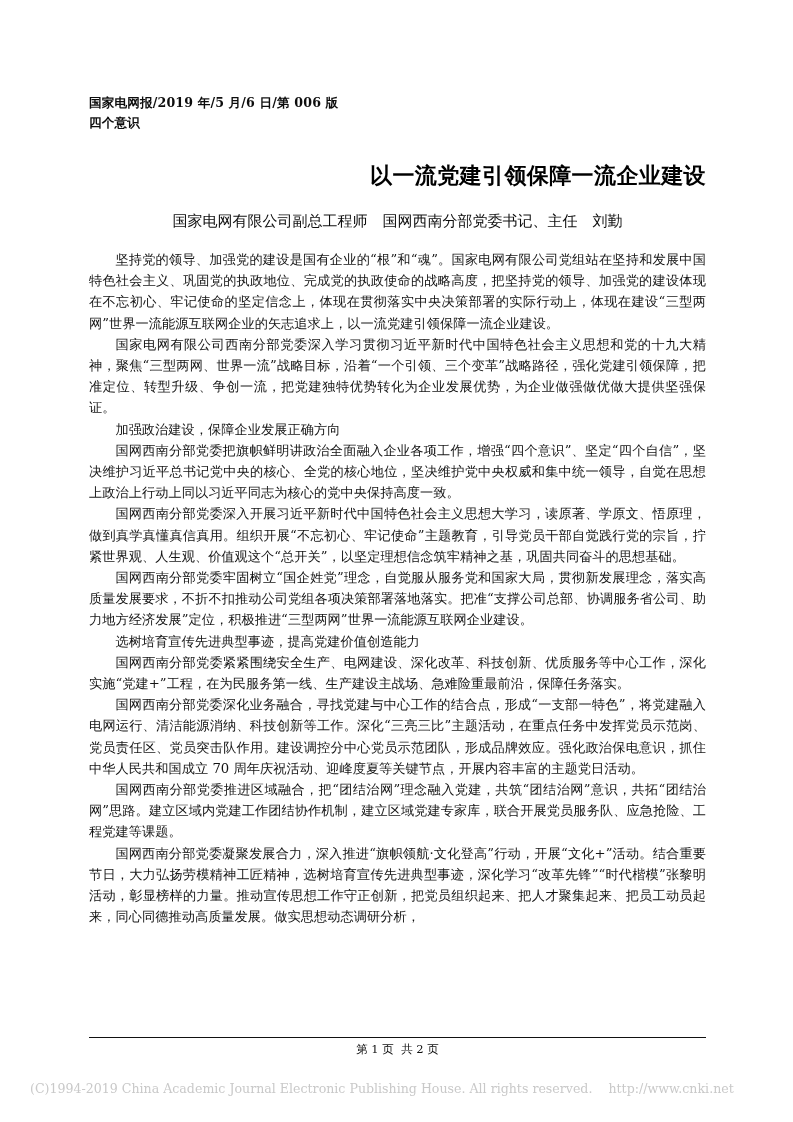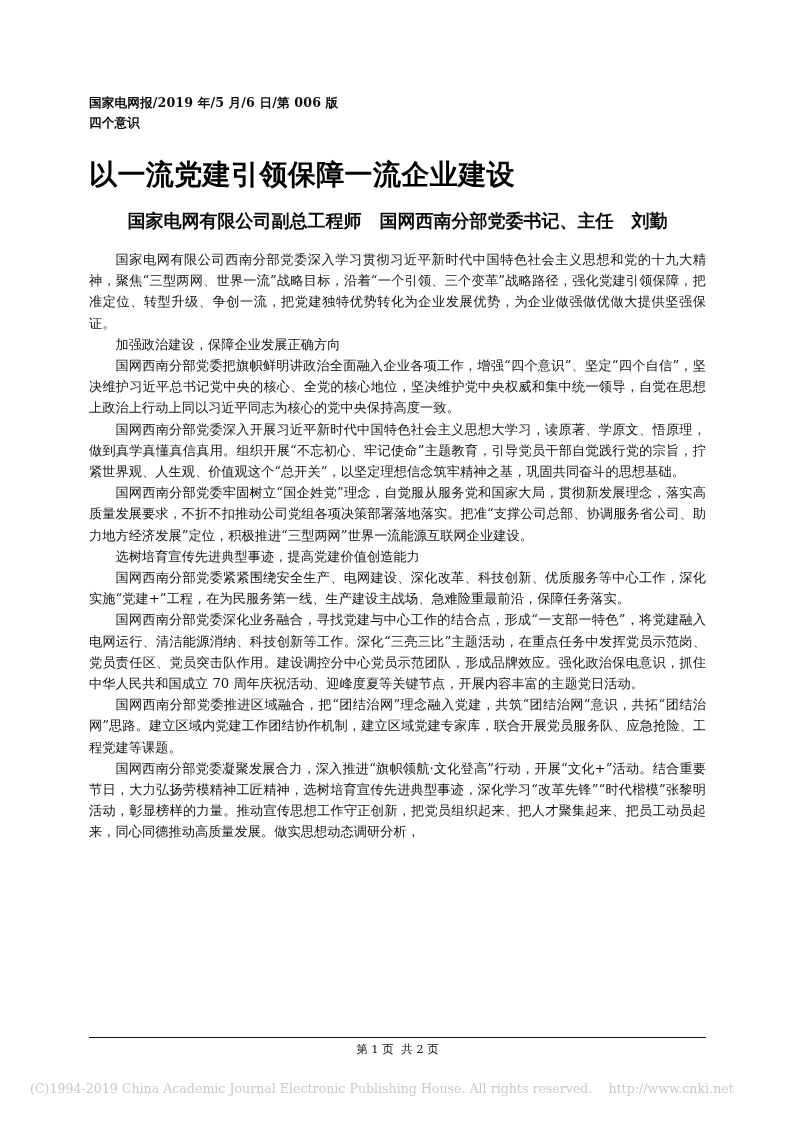--- a/index.html
+++ b/index.html
@@ -34,33 +34,33 @@
     font-weight: bold;
     color: #0d0d0d;
     letter-spacing: 0.15px;
   }
   .masthead-line {
     white-space: nowrap;
   }
   
   .title {
     margin-top: 28px;
-    text-align: left;
-    font-size: 28px;
+    text-align: right;
+    font-size: 22px;
     font-weight: bold;
     letter-spacing: 0.4px;
     line-height: 30px;
     color: #000;
   }
   
   .byline {
     margin-top: 20px;
     text-align: center;
-    font-size: 18px;
-    font-weight: bold;
+    font-size: 15px;
+    font-weight: normal;
     line-height: 22px;
     color: #0d0d0d;
     white-space: pre;
   }
   
   .body-text {
     margin-top: 17px;
   }
   .para {
     margin: 0;
@@ -114,20 +114,21 @@
     <div class="masthead">
       <div class="masthead-line">国家电网报/2019 年/5 月/6 日/第 006 版</div>
       <div class="masthead-line">四个意识</div>
     </div>
 
     <h1 class="title">以一流党建引领保障一流企业建设</h1>
 
     <div class="byline">国家电网有限公司副总工程师　国网西南分部党委书记、主任　刘勤</div>
 
     <div class="body-text">
+      <p class="para">坚持党的领导、加强党的建设是国有企业的“根”和“魂”。国家电网有限公司党组站在坚持和发展中国特色社会主义、巩固党的执政地位、完成党的执政使命的战略高度，把坚持党的领导、加强党的建设体现在不忘初心、牢记使命的坚定信念上，体现在贯彻落实中央决策部署的实际行动上，体现在建设“三型两网”世界一流能源互联网企业的矢志追求上，以一流党建引领保障一流企业建设。</p>
       <p class="para">国家电网有限公司西南分部党委深入学习贯彻习近平新时代中国特色社会主义思想和党的十九大精神，聚焦“三型两网、世界一流”战略目标，沿着“一个引领、三个变革”战略路径，强化党建引领保障，把准定位、转型升级、争创一流，把党建独特优势转化为企业发展优势，为企业做强做优做大提供坚强保证。</p>
       <p class="para">加强政治建设，保障企业发展正确方向</p>
       <p class="para">国网西南分部党委把旗帜鲜明讲政治全面融入企业各项工作，增强“四个意识”、坚定“四个自信”，坚决维护习近平总书记党中央的核心、全党的核心地位，坚决维护党中央权威和集中统一领导，自觉在思想上政治上行动上同以习近平同志为核心的党中央保持高度一致。</p>
       <p class="para">国网西南分部党委深入开展习近平新时代中国特色社会主义思想大学习，读原著、学原文、悟原理，做到真学真懂真信真用。组织开展“不忘初心、牢记使命”主题教育，引导党员干部自觉践行党的宗旨，拧紧世界观、人生观、价值观这个“总开关”，以坚定理想信念筑牢精神之基，巩固共同奋斗的思想基础。</p>
       <p class="para">国网西南分部党委牢固树立“国企姓党”理念，自觉服从服务党和国家大局，贯彻新发展理念，落实高质量发展要求，不折不扣推动公司党组各项决策部署落地落实。把准“支撑公司总部、协调服务省公司、助力地方经济发展”定位，积极推进“三型两网”世界一流能源互联网企业建设。</p>
       <p class="para">选树培育宣传先进典型事迹，提高党建价值创造能力</p>
       <p class="para">国网西南分部党委紧紧围绕安全生产、电网建设、深化改革、科技创新、优质服务等中心工作，深化实施“党建+”工程，在为民服务第一线、生产建设主战场、急难险重最前沿，保障任务落实。</p>
       <p class="para">国网西南分部党委深化业务融合，寻找党建与中心工作的结合点，形成“一支部一特色”，将党建融入电网运行、清洁能源消纳、科技创新等工作。深化“三亮三比”主题活动，在重点任务中发挥党员示范岗、党员责任区、党员突击队作用。建设调控分中心党员示范团队，形成品牌效应。强化政治保电意识，抓住中华人民共和国成立 70 周年庆祝活动、迎峰度夏等关键节点，开展内容丰富的主题党日活动。</p>
       <p class="para">国网西南分部党委推进区域融合，把“团结治网”理念融入党建，共筑“团结治网”意识，共拓“团结治网”思路。建立区域内党建工作团结协作机制，建立区域党建专家库，联合开展党员服务队、应急抢险、工程党建等课题。</p>
       <p class="para">国网西南分部党委凝聚发展合力，深入推进“旗帜领航·文化登高”行动，开展“文化+”活动。结合重要节日，大力弘扬劳模精神工匠精神，选树培育宣传先进典型事迹，深化学习“改革先锋”“时代楷模”张黎明活动，彰显榜样的力量。推动宣传思想工作守正创新，把党员组织起来、把人才聚集起来、把员工动员起来，同心同德推动高质量发展。做实思想动态调研分析，</p>

